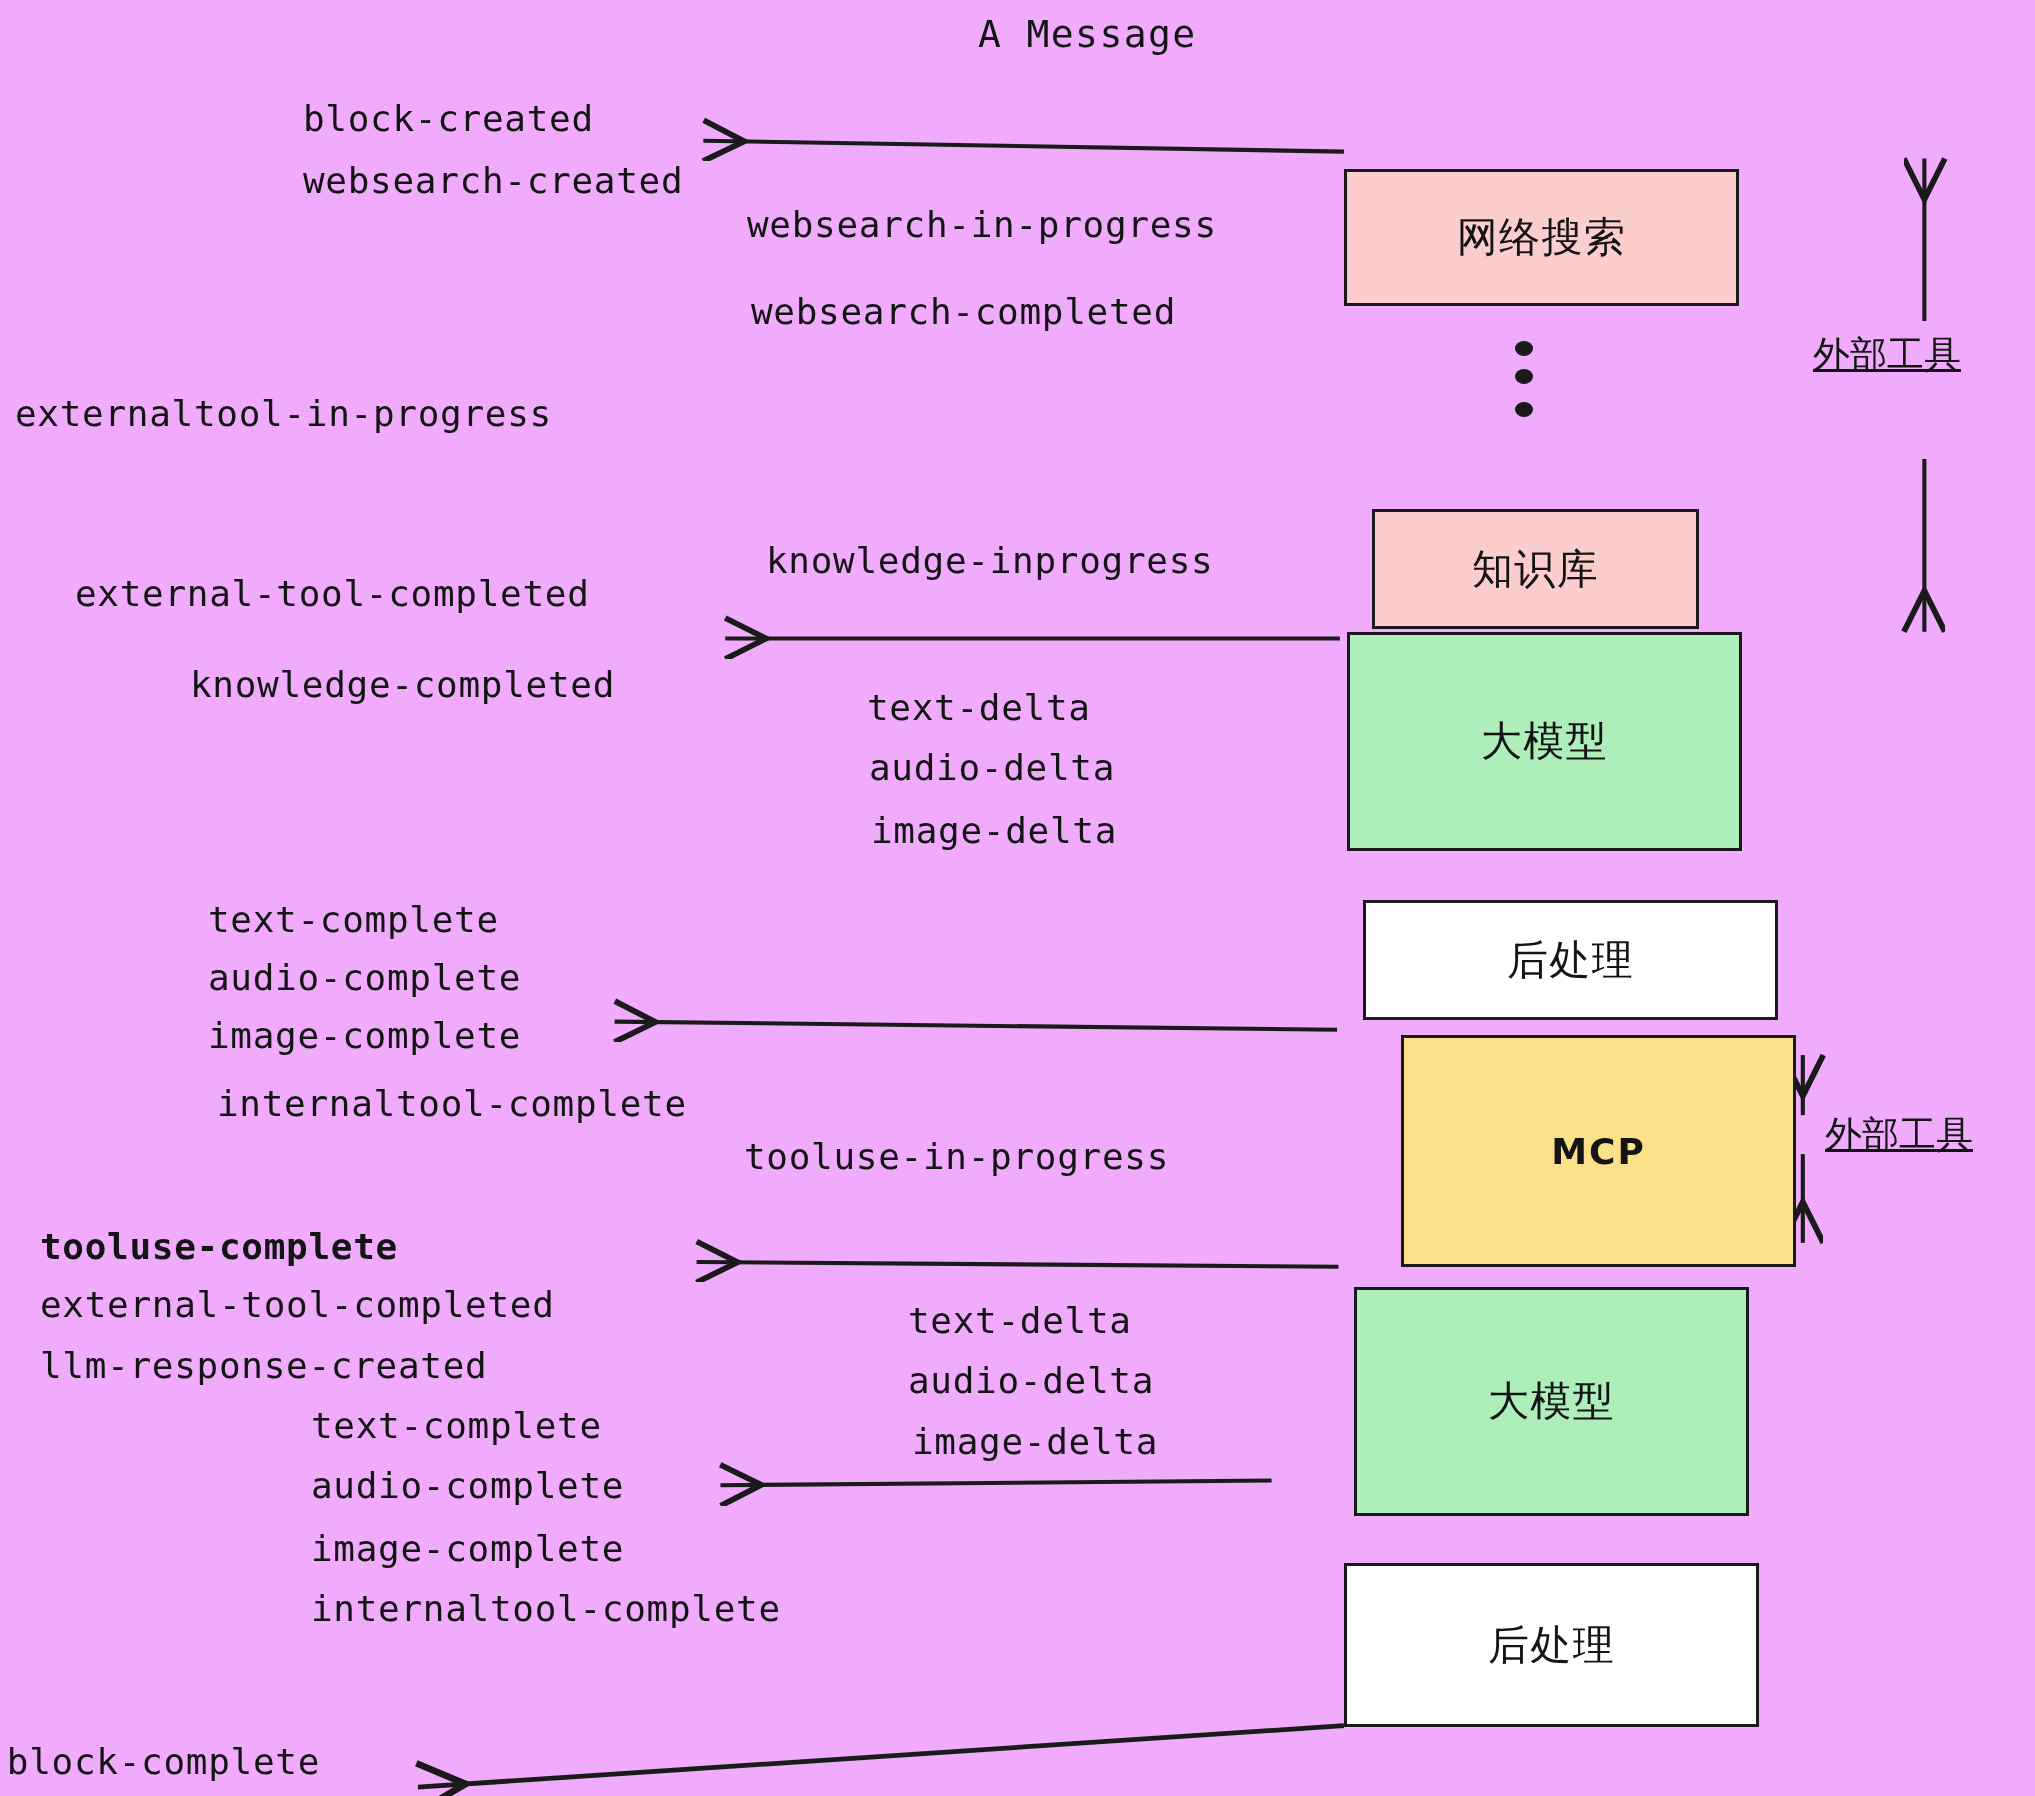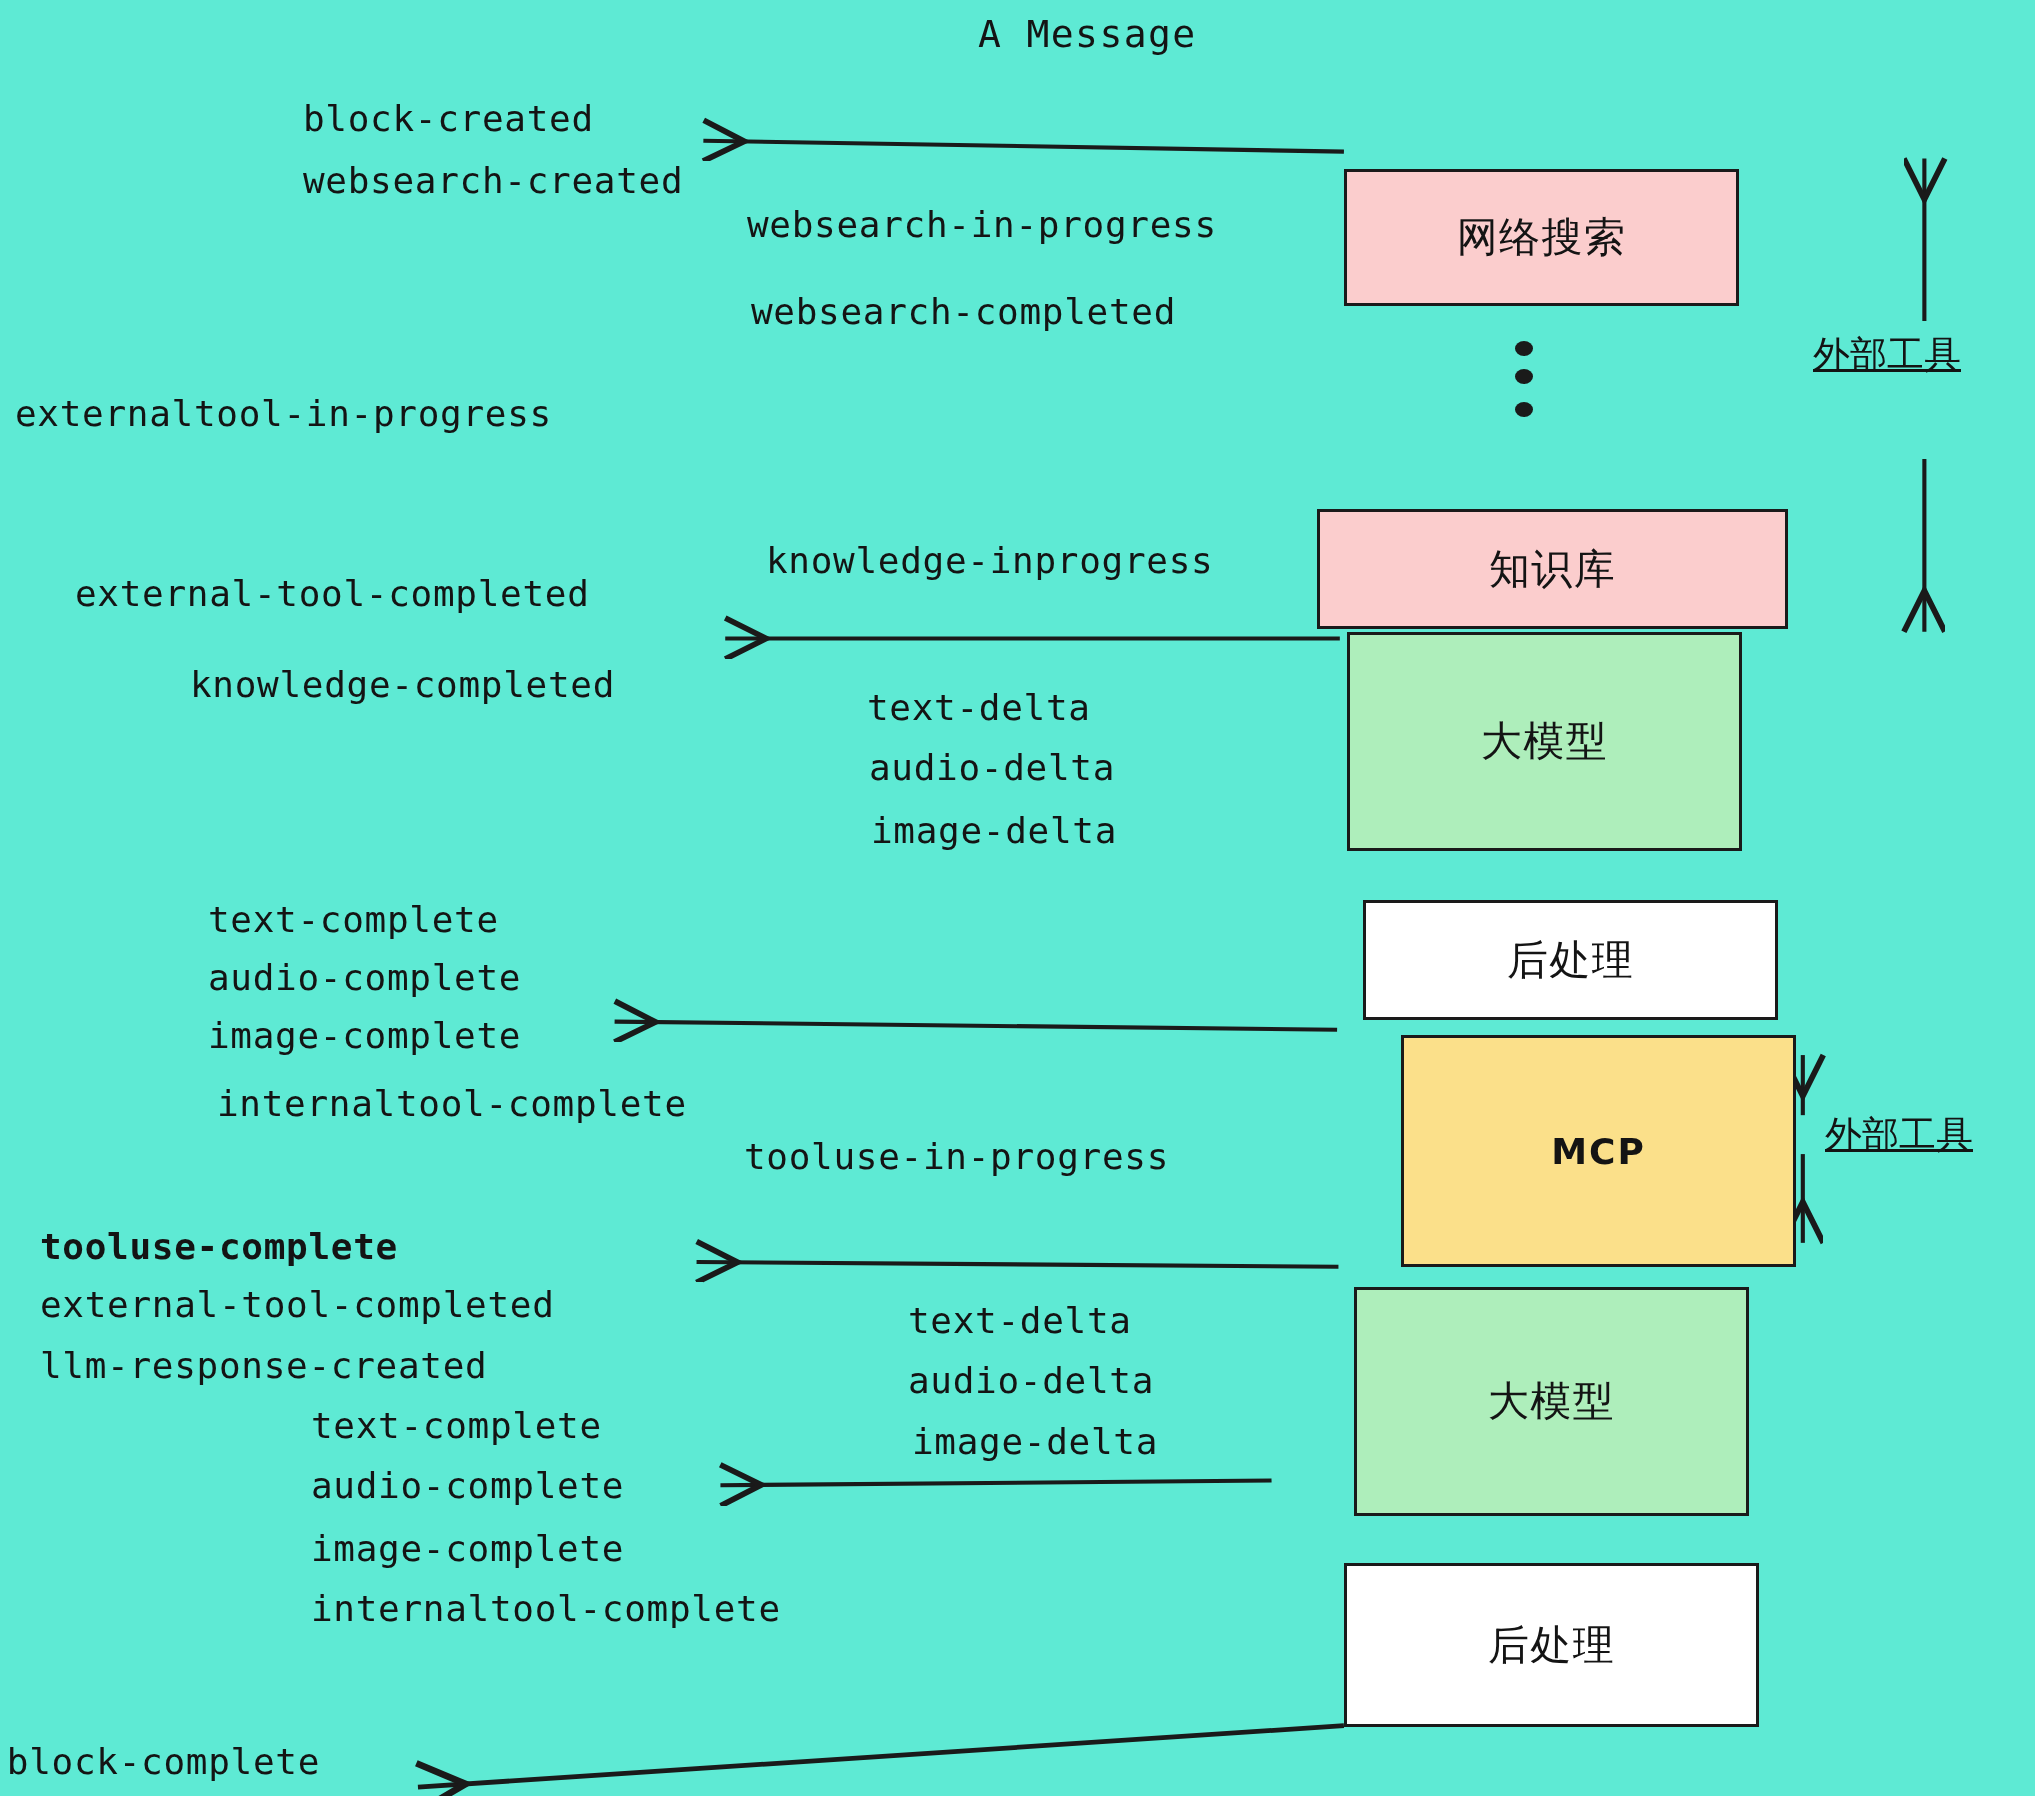--- a/index.html
+++ b/index.html
@@ -7,21 +7,21 @@
     padding: 0;
     background: #ffffff;
   }
   body {
     font-family: "DejaVu Sans", sans-serif;
   }
   #canvas {
     position: relative;
     width: 2035px;
     height: 1796px;
-    background: #5eead4;
+    background: #f0abfc;
     overflow: hidden;
   }
   
   .evt {
     position: absolute;
     font-family: "DejaVu Sans Mono", monospace;
     font-size: 36px;
     letter-spacing: 0.7px;
     color: #141414;
     white-space: nowrap;
@@ -115,21 +115,21 @@
     <line x1="2640" y1="1633" x2="2640" y2="1545" stroke="#1a1a1a" stroke-width="6" marker-end="url(#ahv)"></line>
     <line x1="2640" y1="1690" x2="2640" y2="1820" stroke="#1a1a1a" stroke-width="6" marker-end="url(#ahv)"></line>
   </svg>
 
   <div class="title" style="left:978px; top:15px;">A Message</div>
 
   <div class="node" style="left:1344px; top:169px; width:395px; height:137px; background:#fbcdcd;">
     <span>网络搜索</span>
   </div>
 
-  <div class="node" style="left:1317px; top:509px; width:471px; height:120px; background:#fbcdcd;">
+  <div class="node" style="left:1372px; top:509px; width:327px; height:120px; background:#fbcdcd;">
     <span>知识库</span>
   </div>
 
   <div class="node" style="left:1347px; top:632px; width:395px; height:219px; background:#aeeebb;">
     <span>大模型</span>
   </div>
 
   <div class="node" style="left:1363px; top:900px; width:415px; height:120px; background:#ffffff;">
     <span>后处理</span>
   </div>

